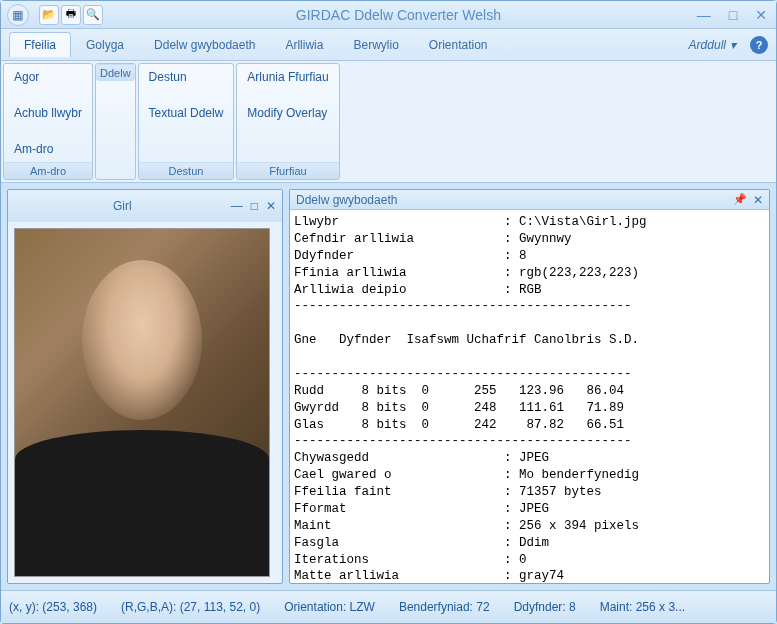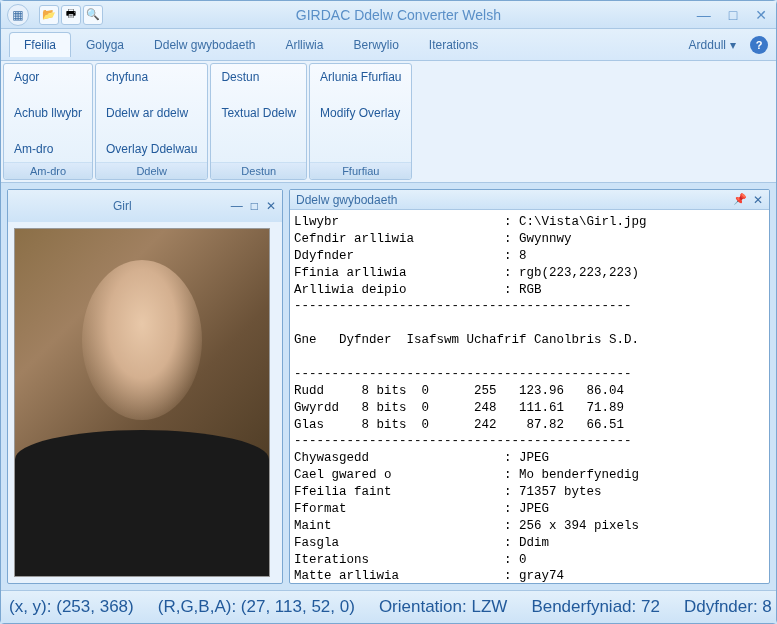--- a/index.html
+++ b/index.html
@@ -12,21 +12,21 @@
 .qat { display: flex; gap: 2px; margin-left: 4px; }
 .qat-btn { width: 20px; height: 20px; border: 1px solid #a9c7e4; border-radius: 3px; background: #f3f9ff; display: flex; align-items: center; justify-content: center; font-size: 11px; cursor: pointer; }
 .title-text { flex: 1; text-align: center; color: #5a8fc7; font-size: 14px; }
 .win-ctrls { display: flex; gap: 12px; color: #5a8fc7; font-size: 14px; }
 .win-ctrl { cursor: pointer; padding: 0 3px; }
 
 .ribbon-head { display: flex; align-items: center; padding: 0 8px; height: 32px; border-bottom: 1px solid #a9c7e4; background: linear-gradient(#e3f0fb, #d6e8fa); }
 .tabs { display: flex; gap: 0; flex: 1; }
 .tab { padding: 5px 14px; color: #3b6ea5; cursor: pointer; border: 1px solid transparent; border-bottom: none; border-radius: 4px 4px 0 0; font-size: 12px; }
 .tab.active { background: #f3f9ff; border-color: #a9c7e4; color: #225a9b; }
-.style-btn { color: #3b6ea5; padding: 4px 8px; cursor: pointer; display: flex; align-items: flex-start; gap: 4px; }
+.style-btn { color: #3b6ea5; padding: 4px 8px; cursor: pointer; display: flex; align-items: flex-start; gap: 4px; font-style: italic; }
 .help-btn { width: 18px; height: 18px; border-radius: 50%; background: #3b78c9; color: #fff; display: flex; align-items: center; justify-content: center; font-size: 11px; font-weight: bold; cursor: pointer; margin-left: 6px; }
 
 .ribbon-body { display: flex; background: #e8f2fc; border-bottom: 1px solid #a9c7e4; padding: 2px; gap: 2px; }
 .group { border: 1px solid #a9c7e4; border-radius: 3px; background: linear-gradient(#f6faff, #e3f0fb); display: flex; flex-direction: column; }
 .group-items { display: flex; flex-direction: column; padding: 4px 8px; gap: 18px; flex: 1; }
 .group-item { color: #225a9b; cursor: pointer; padding: 2px 2px; white-space: nowrap; font-size: 12px; }
 .group-label { text-align: center; padding: 2px 4px; border-top: 1px solid #c9dff3; background: linear-gradient(#dceafa, #c9dff3); color: #3b6ea5; font-size: 11px; border-radius: 0 0 3px 3px; }
 
 .workspace { flex: 1; display: flex; gap: 6px; padding: 6px; overflow: hidden; }
 
@@ -39,21 +39,21 @@
 .photo::before { content: ""; position: absolute; left: 50%; top: 32%; transform: translate(-50%, -50%); width: 120px; height: 160px; background: radial-gradient(ellipse at 50% 40%, #e8c8a9 0%, #d4b090 40%, rgba(184, 152, 120, 0) 80%); border-radius: 50%; }
 .photo::after { content: ""; position: absolute; left: 0; right: 0; bottom: 0; height: 42%; background: #1a1a1a; border-radius: 50% 50% 0 0 / 20% 20% 0 0; }
 
 .info-panel { flex: 1; display: flex; flex-direction: column; border: 1px solid #7ba7d1; border-radius: 2px; background: #fff; overflow: hidden; }
 .info-head { height: 20px; display: flex; align-items: center; padding: 0 6px; background: linear-gradient(#e3f0fb, #cde3f7); border-bottom: 1px solid #a9c7e4; color: #3b6ea5; font-size: 12px; }
 .info-head .spacer { flex: 1; }
 .pin { cursor: pointer; font-size: 11px; margin-right: 6px; }
 .close-x { cursor: pointer; font-size: 12px; }
 .info-body { flex: 1; overflow: auto; padding: 4px 4px; font-family: Liberation Mono, monospace; font-size: 12.5px; color: #000; line-height: 1.35; white-space: pre; }
 
-.statusbar { height: 22px; background: linear-gradient(#e3f0fb, #cde3f7); border-top: 1px solid #a9c7e4; display: flex; align-items: center; padding: 16px 8px; color: #225a9b; font-size: 17px; gap: 24px; }
+.statusbar { height: 22px; background: linear-gradient(#e3f0fb, #cde3f7); border-top: 1px solid #a9c7e4; display: flex; align-items: center; padding: 16px 8px; color: #225a9b; font-size: 12px; gap: 24px; }
 .statusbar > div { white-space: nowrap; }
 </style>
 </head>
 <body>
 
 <div class="window">
 
   <div class="titlebar">
     <div class="orb">
       <span>▦</span>
@@ -71,44 +71,39 @@
     </div>
   </div>
 
   <div class="ribbon-head">
     <div class="tabs" id="tabs">
         <div class="tab active">Ffeilia</div>
         <div class="tab">Golyga</div>
         <div class="tab">Ddelw gwybodaeth</div>
         <div class="tab">Arlliwia</div>
         <div class="tab">Berwylio</div>
-        <div class="tab">Iterations</div>
+        <div class="tab">Orientation</div>
       </div>
     <div class="style-btn">
       <span>Arddull</span>
       <span>▾</span>
     </div>
     <div class="help-btn">?</div>
   </div>
 
   <div class="ribbon-body" id="ribbon-body">
       <div class="group">
         <div class="group-items">
           <div class="group-item">Agor</div>
           <div class="group-item">Achub llwybr</div>
           <div class="group-item">Am-dro</div>
         </div>
         <div class="group-label">Am-dro</div>
       </div>
       <div class="group">
-        <div class="group-items">
-          <div class="group-item">chyfuna</div>
-          <div class="group-item">Ddelw ar ddelw</div>
-          <div class="group-item">Overlay Ddelwau</div>
-        </div>
         <div class="group-label">Ddelw</div>
       </div>
       <div class="group">
         <div class="group-items">
           <div class="group-item">Destun</div>
           <div class="group-item">Textual Ddelw</div>
         </div>
         <div class="group-label">Destun</div>
       </div>
       <div class="group">

